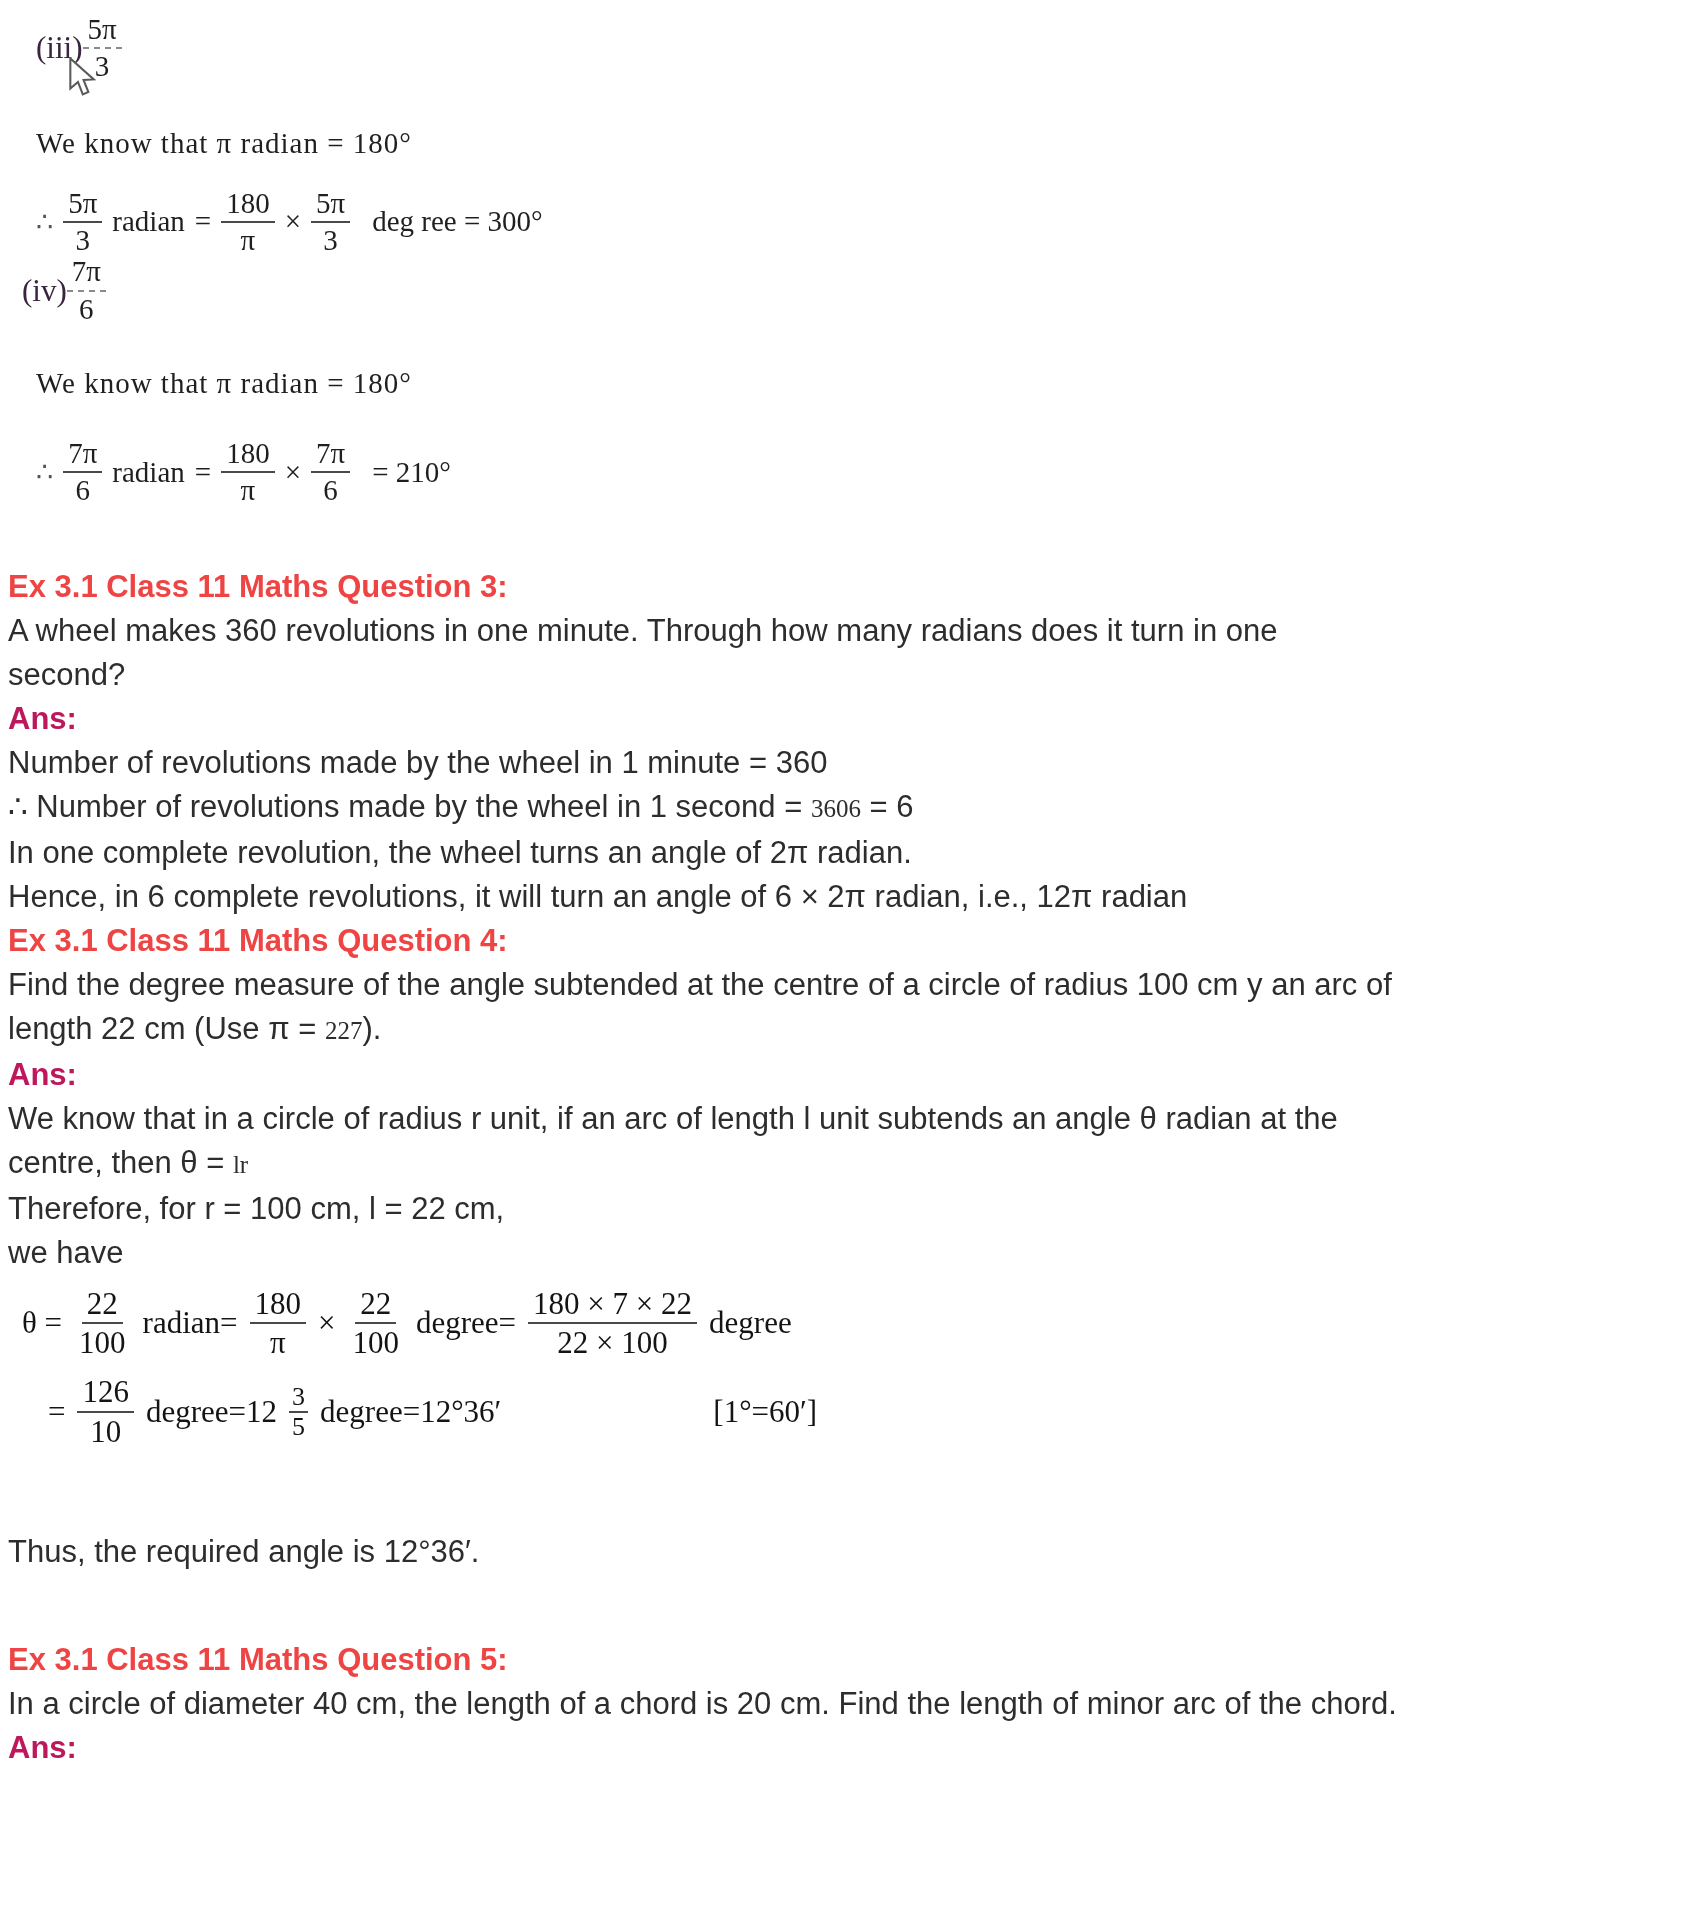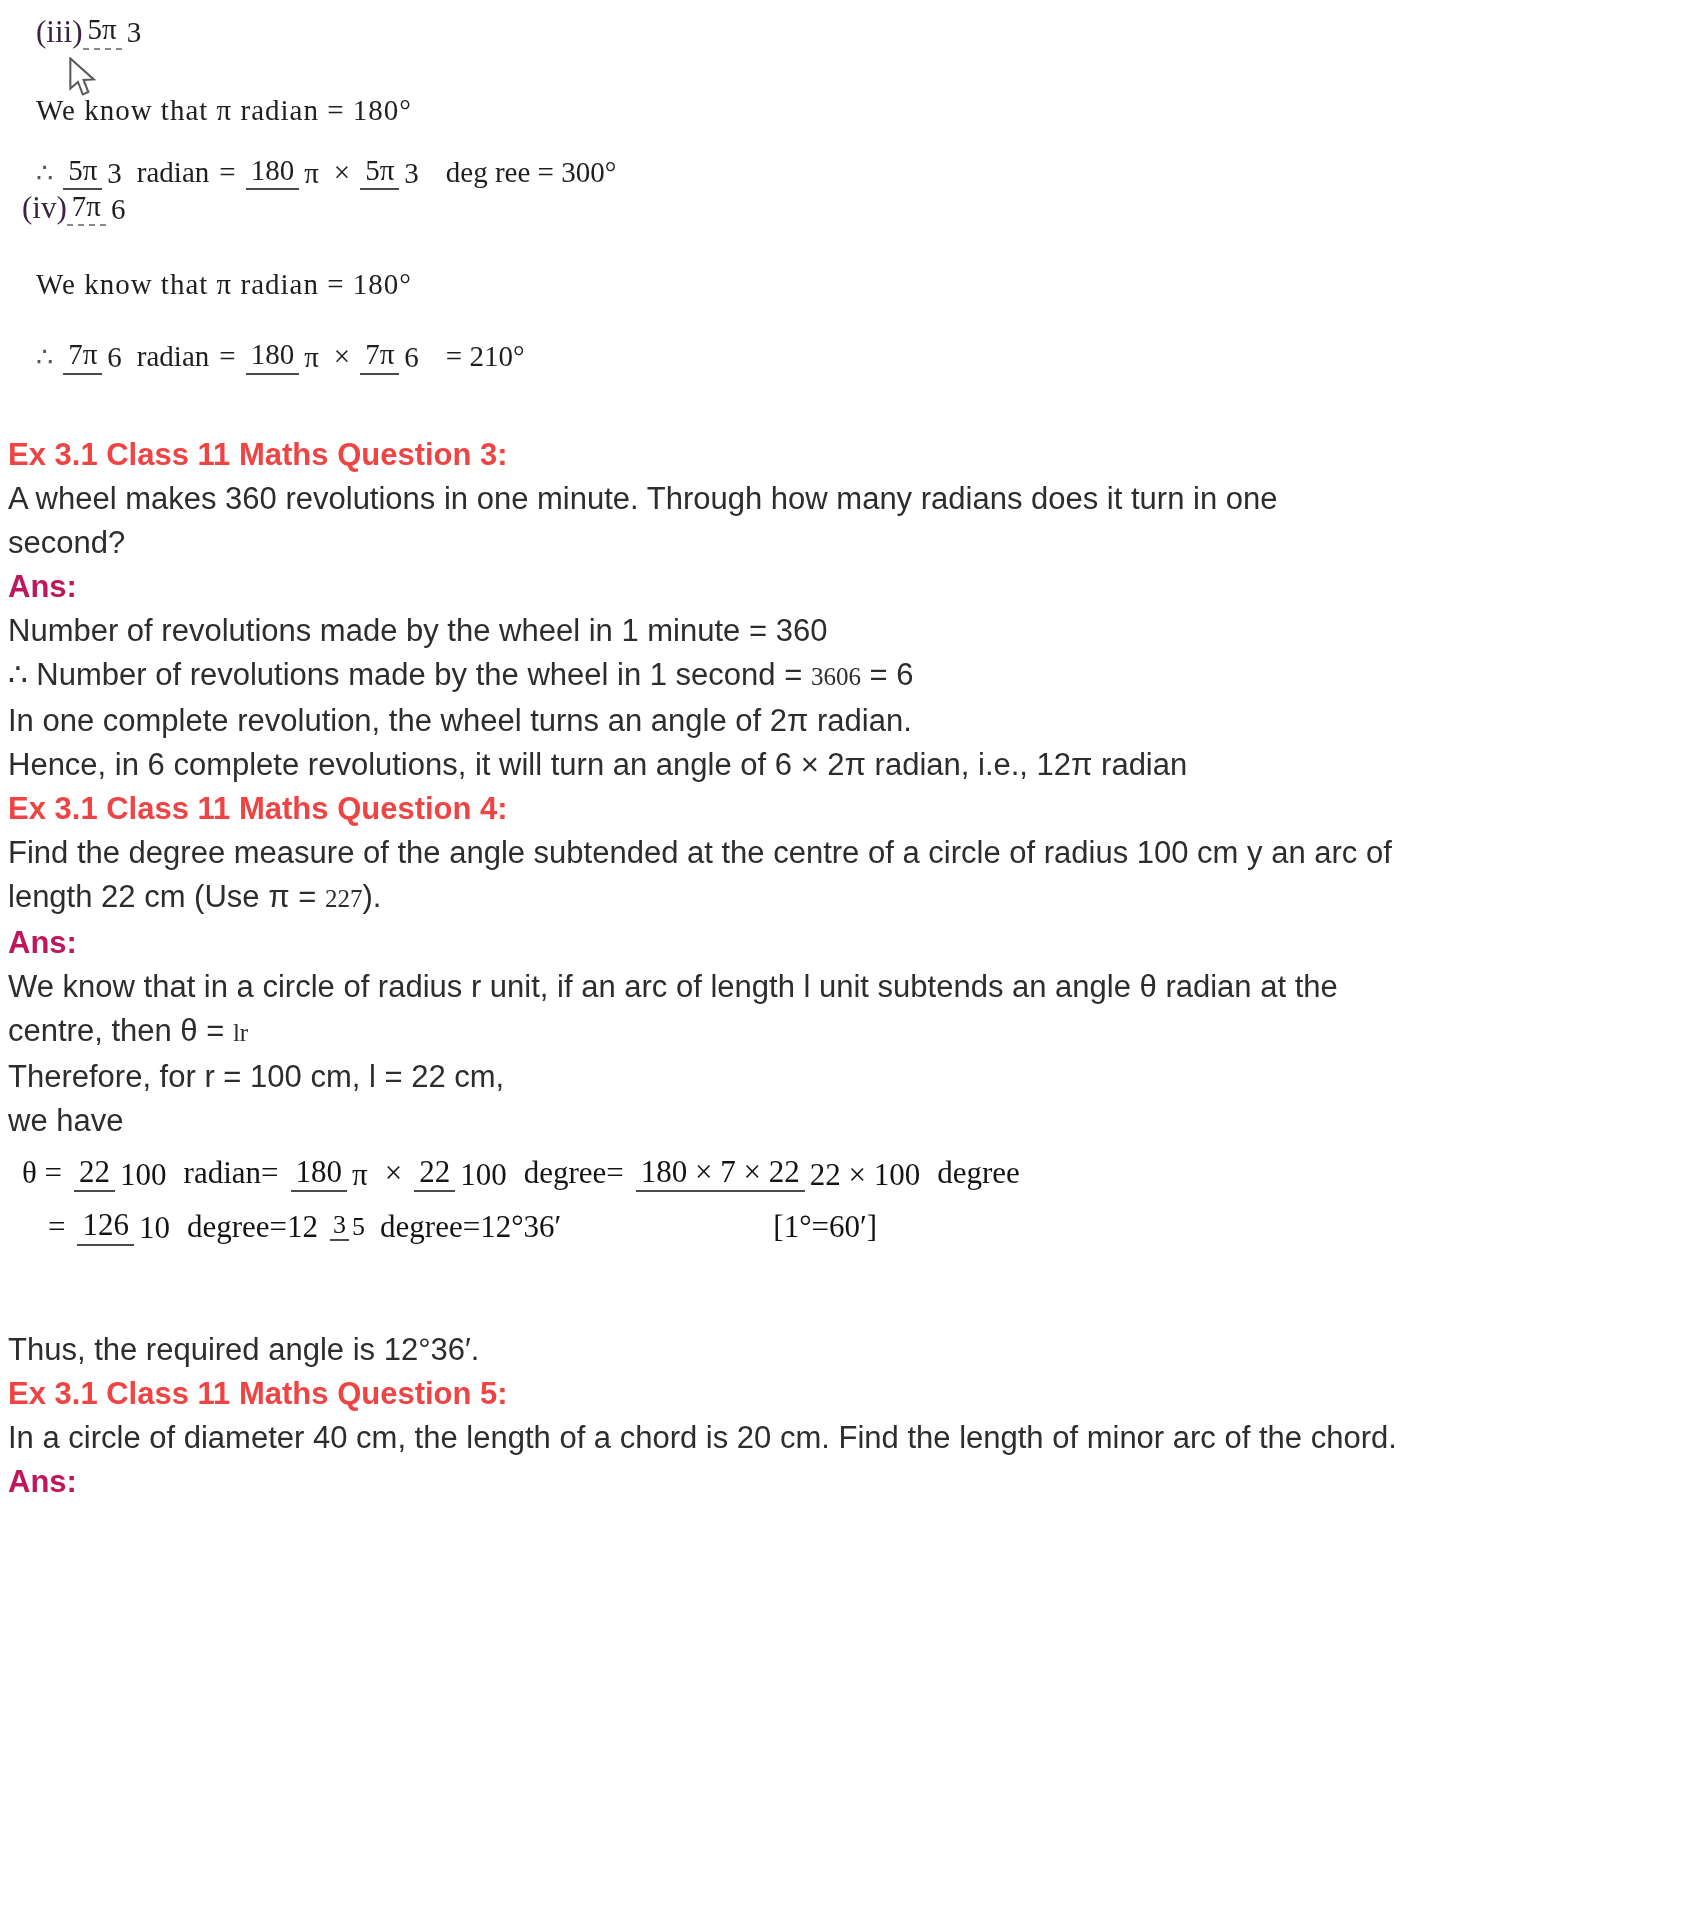--- a/index.html
+++ b/index.html
@@ -10,21 +10,21 @@
   }
   
   .scan {
     padding:14px 0 0 36px;
     font-family:"Liberation Serif", serif;
     color:#1f1f1f;
   }
   .scan-row { display:flex; align-items:center; gap:0; }
   .item-label { font-size:31px; color:#3a2440; }
   .fr {
-    display:inline-flex; flex-direction:row; align-items:center;
+    display:inline-flex; flex-direction:column; align-items:center;
     vertical-align:middle; line-height:1.08; font-size:29px;
   }
   .fr .nu { padding:0 5px 2px 5px; border-bottom:2px solid #4a4a4a; }
   .fr .de { padding:2px 5px 0 5px; }
   .fr.dashed .nu { border-bottom-style:dashed; border-color:#8a8a8a; }
   .know { margin-top:44px; font-size:29px; letter-spacing:1px; }
   .formula { margin-top:28px; display:flex; align-items:center; gap:10px; font-size:29px; }
   .formula .tf { font-size:27px; color:#555; }
   .formula .tail { margin-left:12px; white-space:nowrap; }
   .row-iv { margin-left:-14px; }
@@ -47,21 +47,21 @@
     font-family:"Liberation Serif", serif; color:#141414; font-size:31px;
   }
   .fq-row { display:flex; align-items:center; gap:12px; line-height:1.05; }
   .fq-row .fr { font-size:31px; }
   .fq-row2 { margin-top:16px; margin-left:26px; }
   .fr.sm { font-size:26px; line-height:1.0; }
   .fr.sm .nu { padding:0 3px 1px 3px; border-bottom-width:2px; }
   .fr.sm .de { padding:1px 3px 0 3px; }
   .bracket { margin-left:200px; white-space:nowrap; }
   .thus { margin-top:82px; }
-  .q5head { }
+  .q5head { margin-top:64px; }
 </style>
 </head>
 <body>
 
 <div class="scan">
 
   <div class="scan-row item3">
     <span class="item-label">(iii)</span>
     <span class="fr dashed">
       <span class="nu">5π</span>

